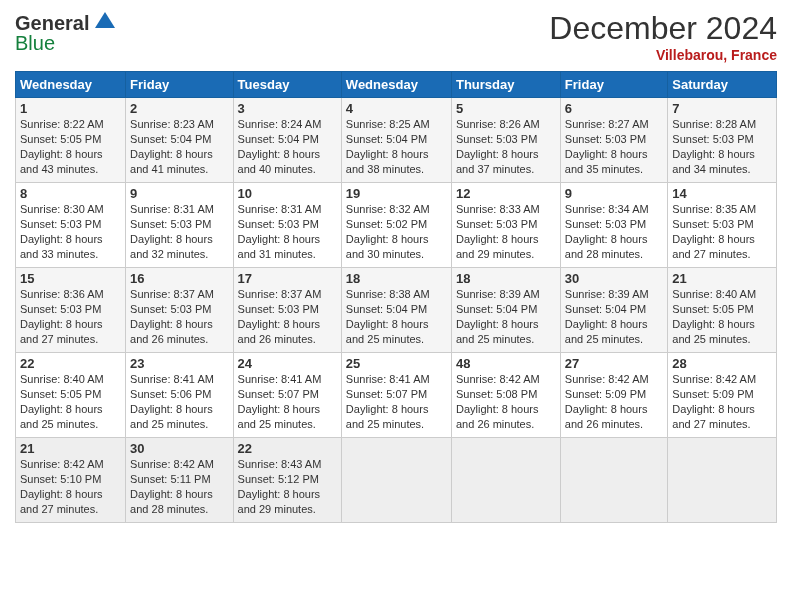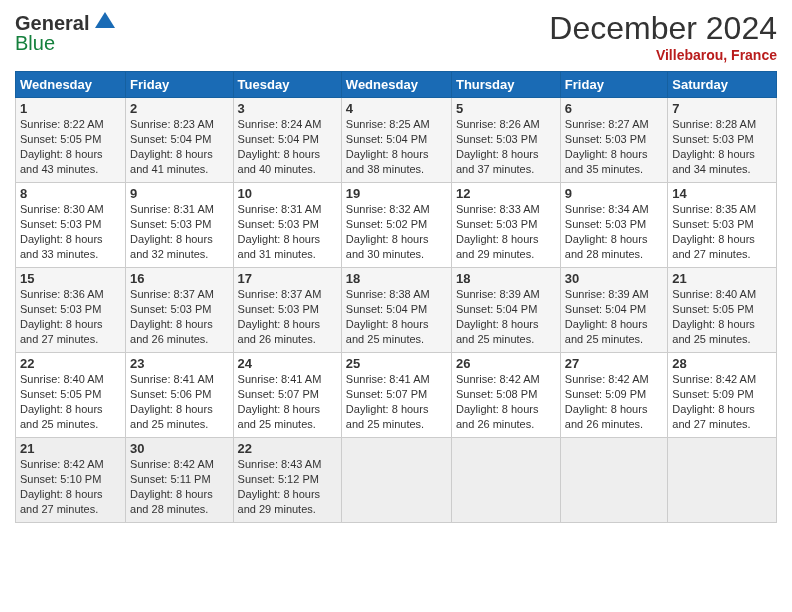--- a/index.html
+++ b/index.html
@@ -181,21 +181,21 @@
         </tr>
         <tr>
           <td><span class="day-num">22</span>
 <span class="day-info">Sunrise: 8:40 AM<br>Sunset: 5:05 PM<br>Daylight: 8 hours and 25 minutes.</span></td>
           <td><span class="day-num">23</span>
 <span class="day-info">Sunrise: 8:41 AM<br>Sunset: 5:06 PM<br>Daylight: 8 hours and 25 minutes.</span></td>
           <td><span class="day-num">24</span>
 <span class="day-info">Sunrise: 8:41 AM<br>Sunset: 5:07 PM<br>Daylight: 8 hours and 25 minutes.</span></td>
           <td><span class="day-num">25</span>
 <span class="day-info">Sunrise: 8:41 AM<br>Sunset: 5:07 PM<br>Daylight: 8 hours and 25 minutes.</span></td>
-          <td><span class="day-num">26</span>
+          <td><span class="day-num">48</span>
 <span class="day-info">Sunrise: 8:42 AM<br>Sunset: 5:08 PM<br>Daylight: 8 hours and 26 minutes.</span></td>
           <td><span class="day-num">27</span>
 <span class="day-info">Sunrise: 8:42 AM<br>Sunset: 5:09 PM<br>Daylight: 8 hours and 26 minutes.</span></td>
           <td><span class="day-num">28</span>
 <span class="day-info">Sunrise: 8:42 AM<br>Sunset: 5:09 PM<br>Daylight: 8 hours and 27 minutes.</span></td>
         </tr>
         <tr>
           <td><span class="day-num">21</span>
 <span class="day-info">Sunrise: 8:42 AM<br>Sunset: 5:10 PM<br>Daylight: 8 hours and 27 minutes.</span></td>
           <td><span class="day-num">30</span>

